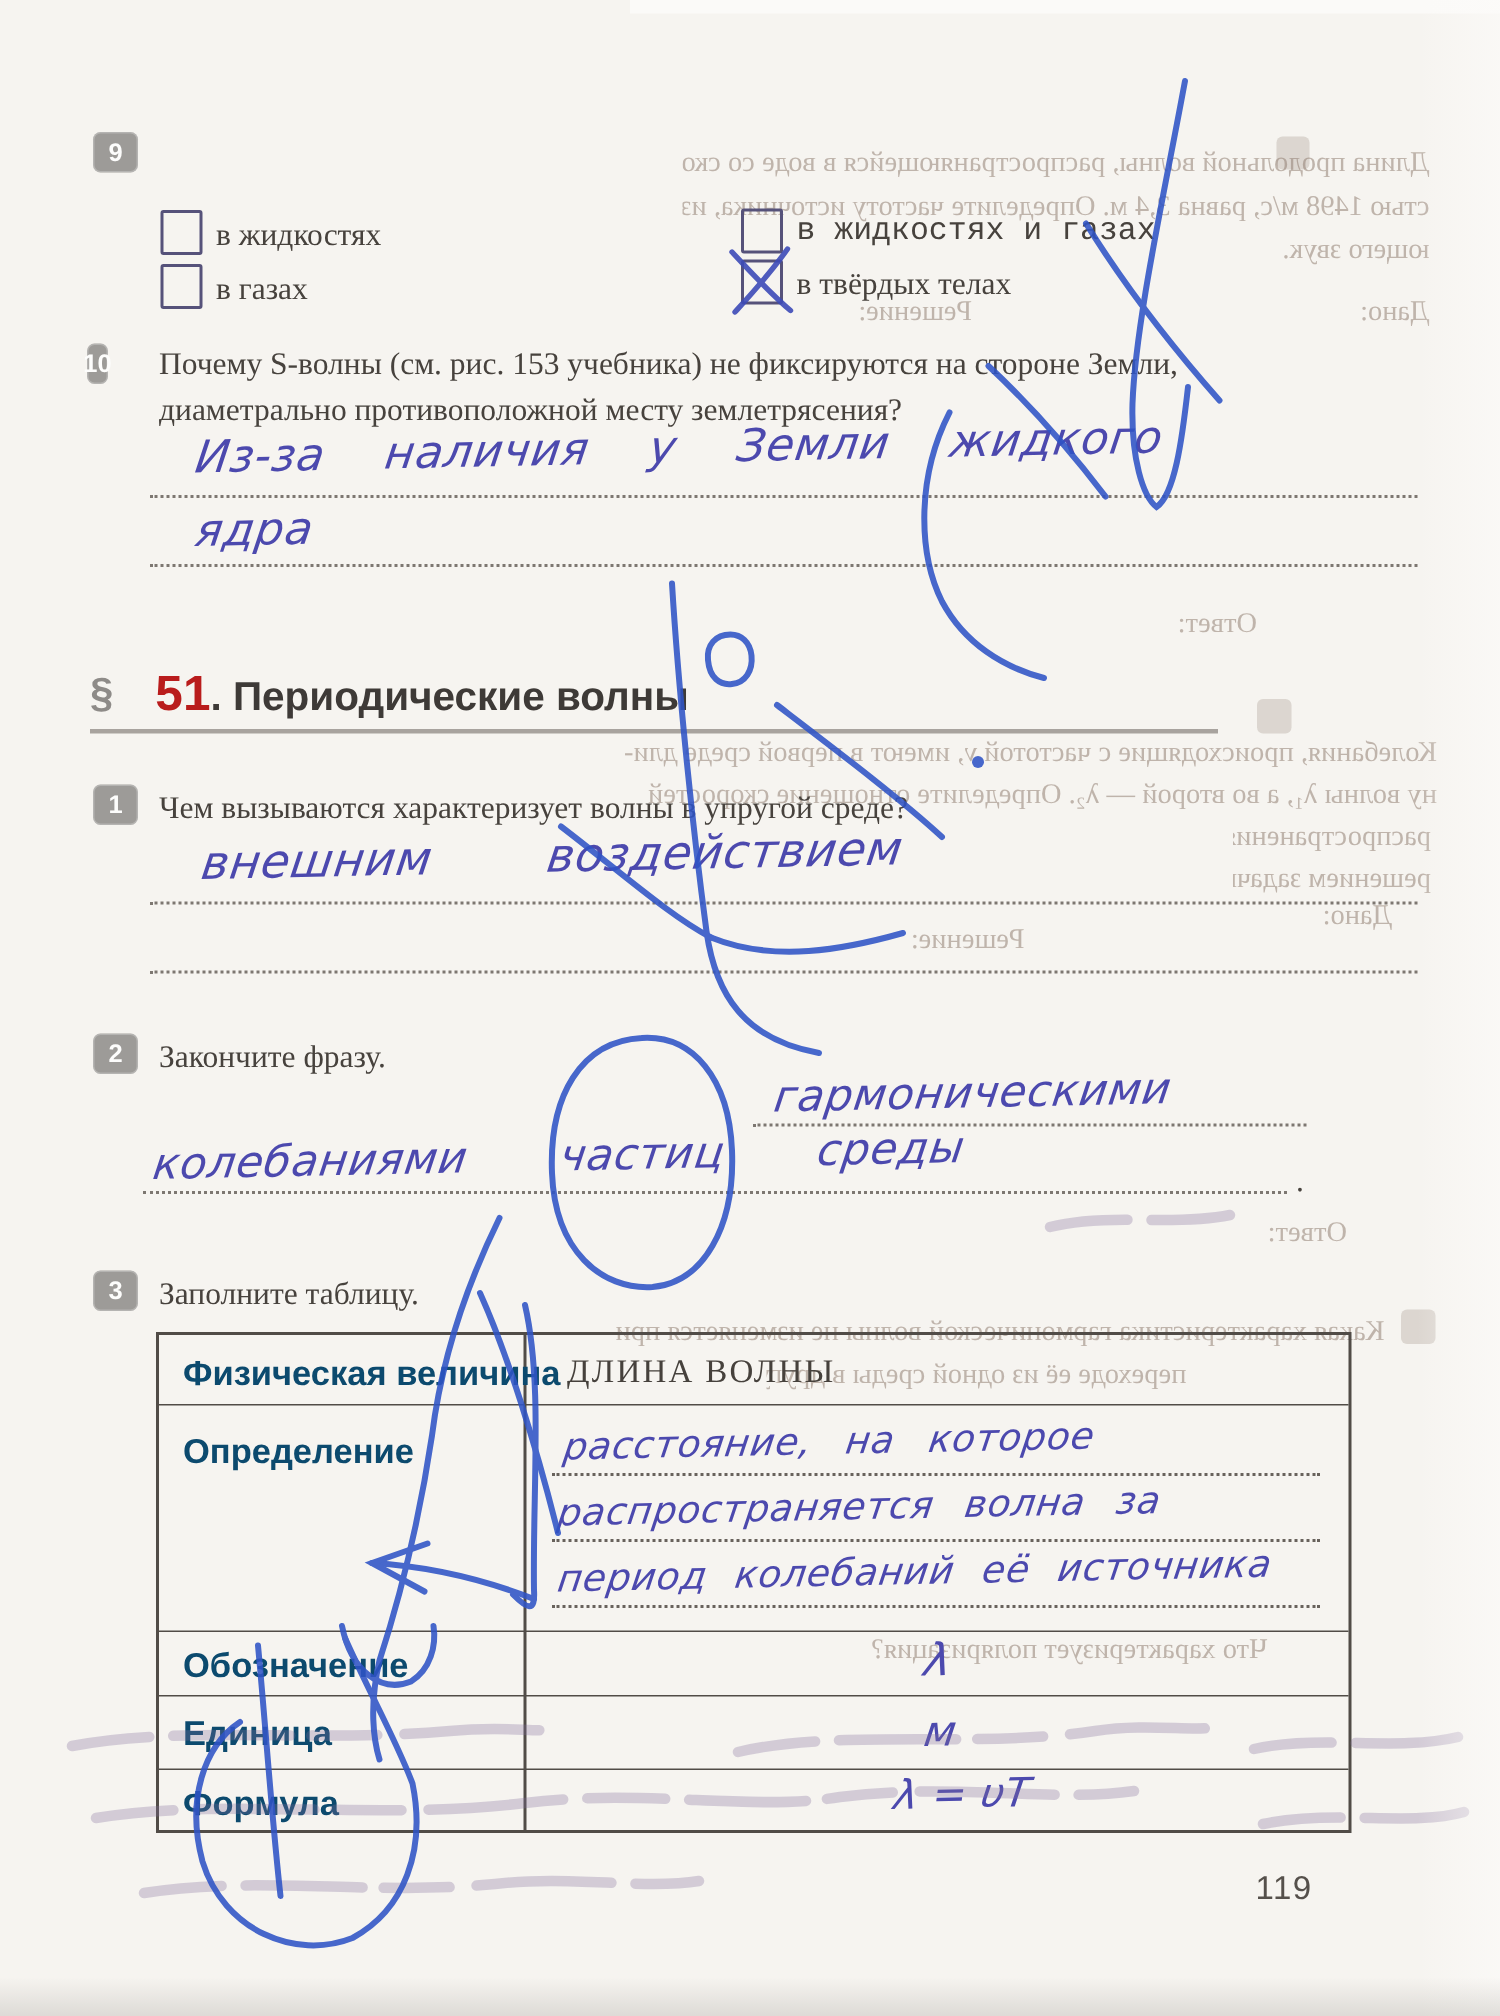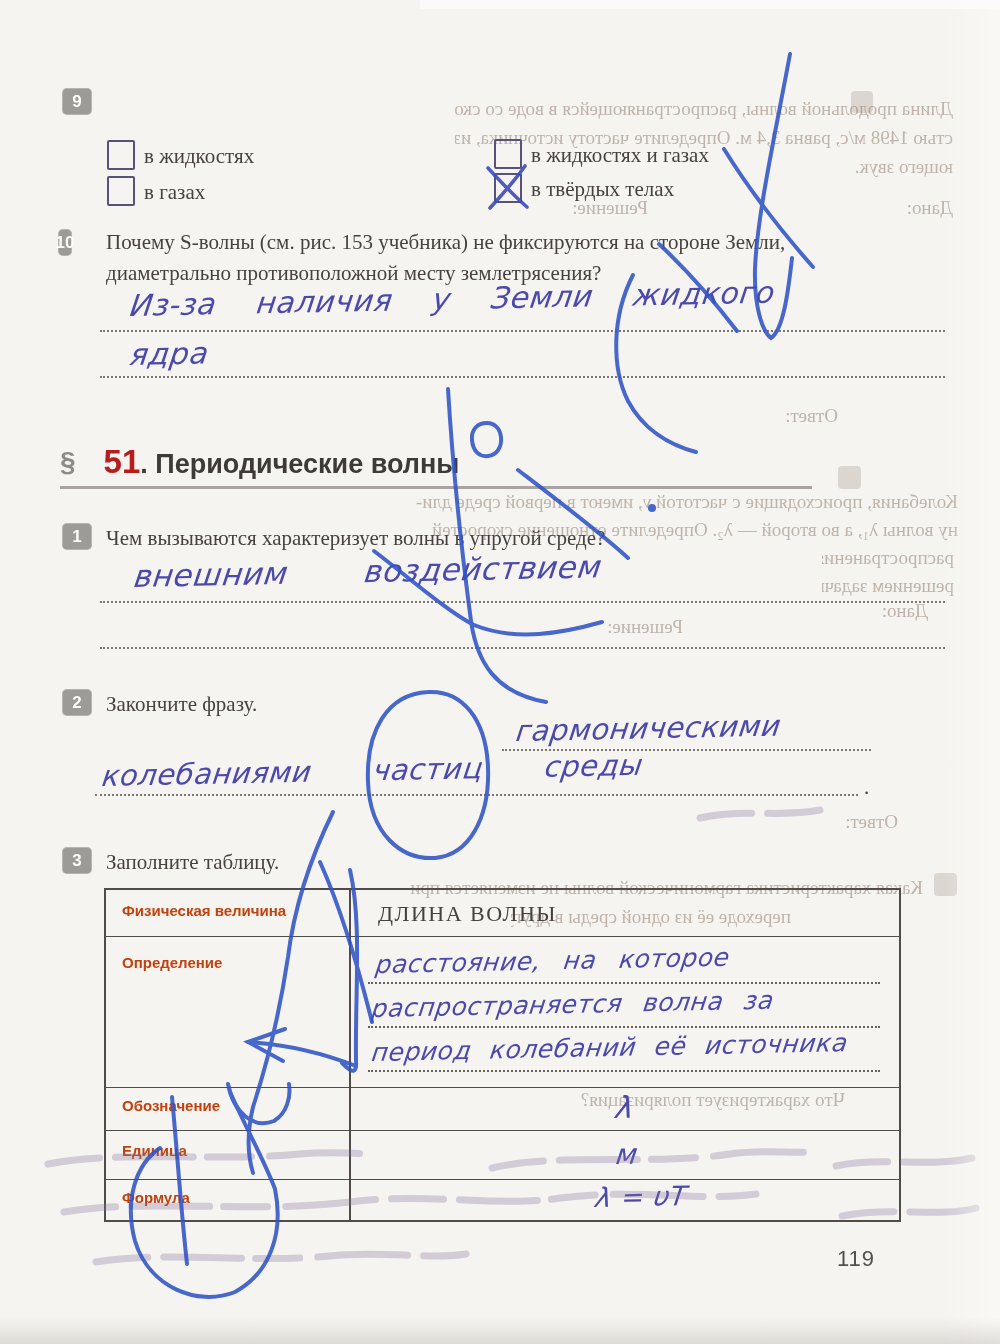--- a/index.html
+++ b/index.html
@@ -19,21 +19,21 @@
     box-shadow:0 0 0 1px rgba(255,255,255,.25) inset;
   }
   .cb{width:24px; height:26px; border:2.5px solid #56527a; border-radius:2px; background:transparent;}
   .dotline{height:0; border-bottom:2.6px dotted #68625c; opacity:.85;}
   .hw{
     font-family:"DejaVu Sans", sans-serif; font-style:italic; color:#4c49ae;
     transform:skewX(-9deg) rotate(-1.2deg); transform-origin:left bottom;
     white-space:nowrap; letter-spacing:.5px;
   }
   .sec{font-family:"Liberation Sans", sans-serif; font-weight:bold;}
-  .blabel{font-family:"Liberation Sans", sans-serif; font-weight:bold; font-size:15px; color:#c2410c;}
+  .blabel{font-family:"Liberation Sans", sans-serif; font-weight:bold; font-size:23px; color:#0c4a6e;}
   .caps{font-family:"Liberation Serif", serif; font-size:22px; letter-spacing:1.5px; color:#46413c;}
   
   .ghost{
     font-family:"Liberation Serif", serif; font-size:19px; line-height:28px;
     color:rgba(146,128,115,.55); transform:scaleX(-1); filter:blur(.4px);
     white-space:nowrap; overflow:hidden;
   }
   .gbadge{background:rgba(168,155,143,.33); border-radius:4px; filter:blur(.5px);}
   .pgnum{font-family:"Liberation Sans", sans-serif; font-size:22px; color:#55504b; letter-spacing:1px;}
   svg.penlayer{position:absolute; left:0; top:0; pointer-events:none;}
@@ -72,21 +72,21 @@
 
   <div class="abs badge" style="left:62px;top:88px;">9</div>
 
   <div class="abs cb" style="left:107px;top:140px;"></div>
   <div class="abs ptext" style="left:144px;top:141px;">в жидкостях</div>
 
   <div class="abs cb" style="left:107px;top:176px;"></div>
   <div class="abs ptext" style="left:144px;top:177px;">в газах</div>
 
   <div class="abs cb" style="left:494px;top:139px;"></div>
-  <div class="abs ptext" style="left:531px;top:140px;">в жидкостях и газах</div>
+  <div class="abs ptext" style="left:531px;top:140px;font-family:Liberation Mono, monospace;">в жидкостях и газах</div>
 
   <div class="abs cb" style="left:494px;top:173px;"></div>
   <div class="abs ptext" style="left:531px;top:174px;">в твёрдых телах</div>
 
   <div class="abs badge" style="left:58px;top:229px;width:14px;">10</div>
   <div class="abs ptext" style="left:106px;top:227px;width:795px;line-height:30.5px;">Почему S-волны (см. рис. 153 учебника) не фиксируются на стороне Земли, диаметрально противоположной месту землетрясения?</div>
 
   <div class="abs dotline" style="left:100px;top:330px;width:845px;"></div>
   <div class="abs dotline" style="left:100px;top:376px;width:845px;"></div>
   <div class="abs hw" style="left:128px;top:288px;font-size:30px;word-spacing:30px;">Из-за наличия у Земли жидкого</div>

